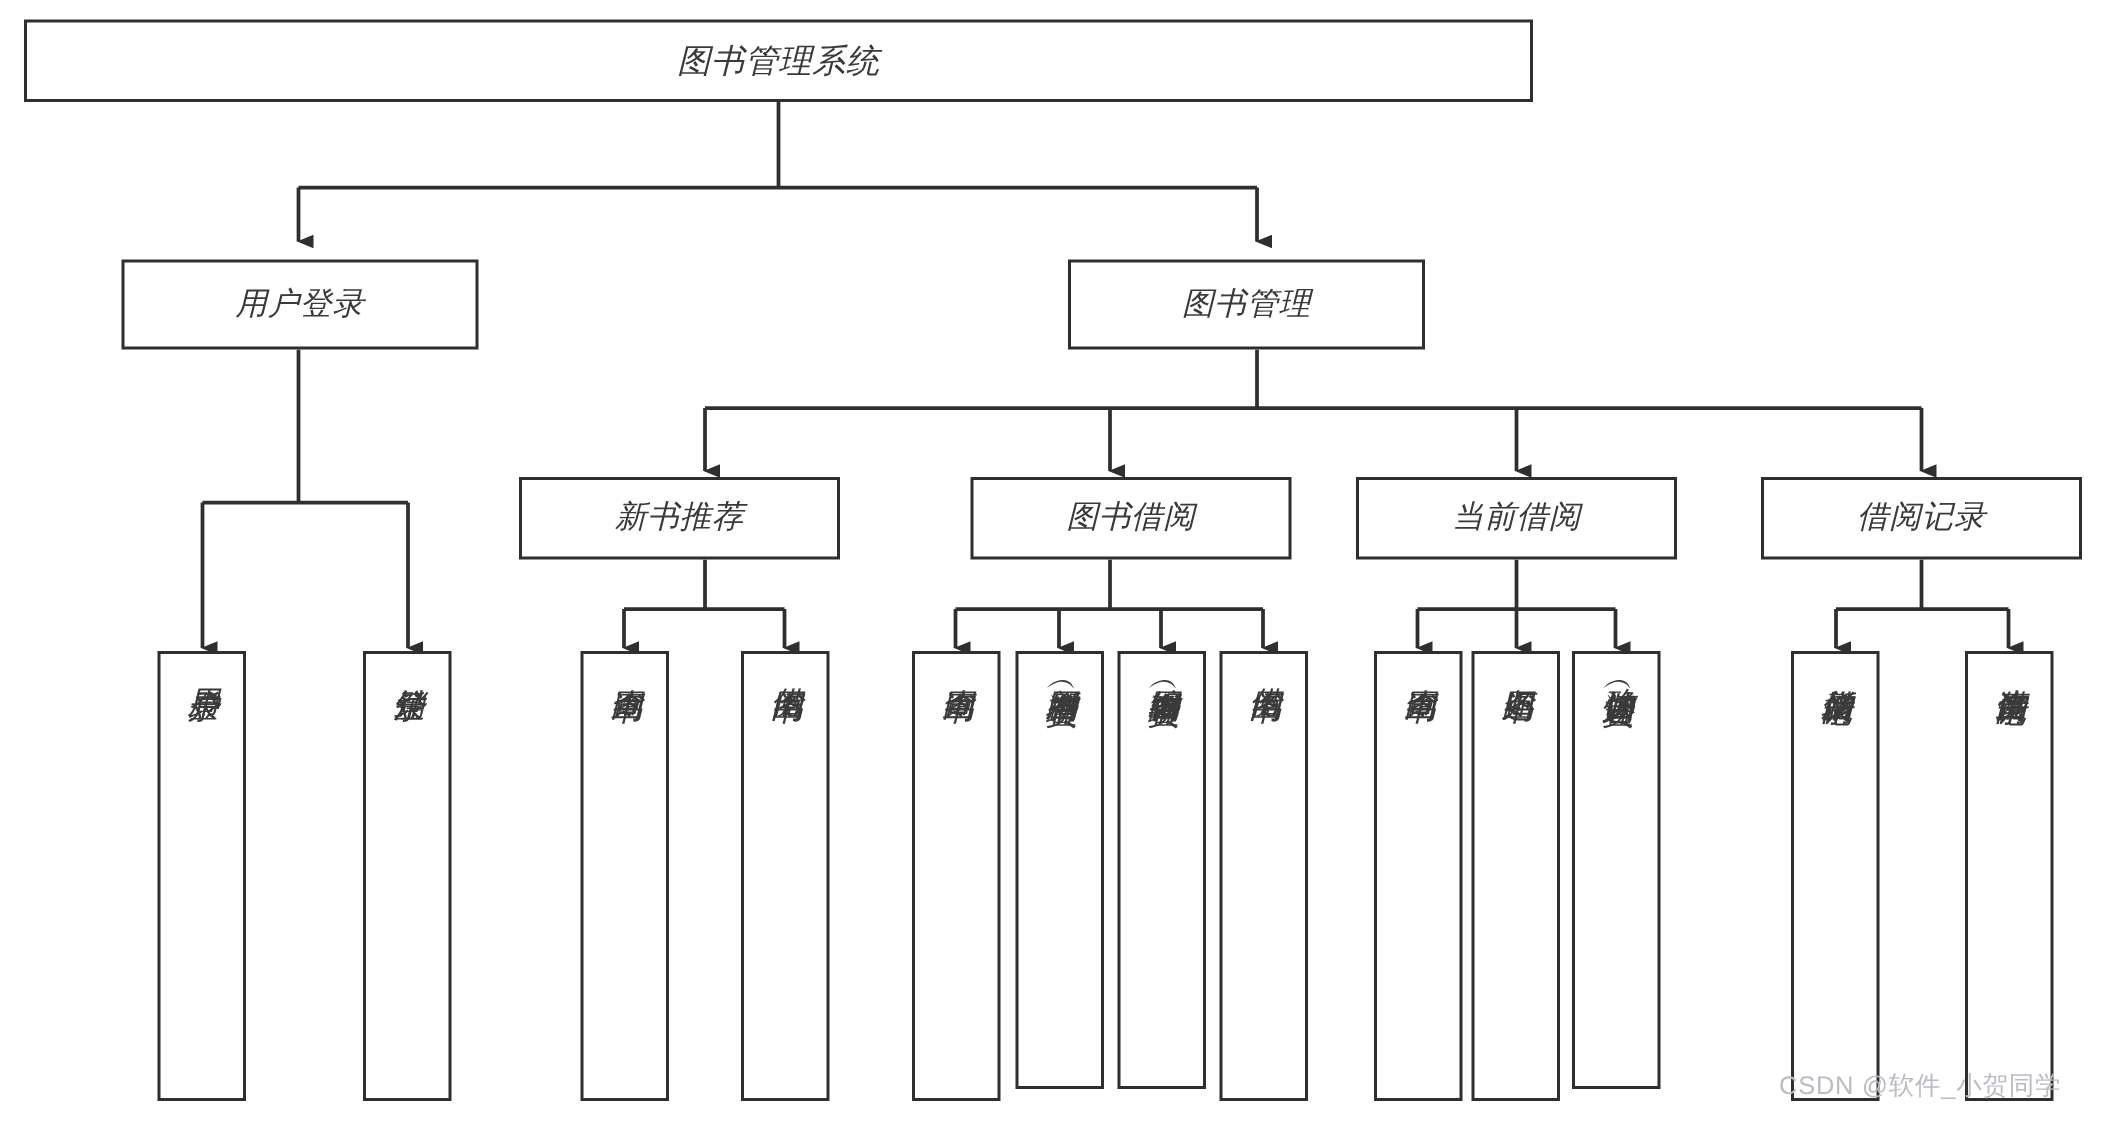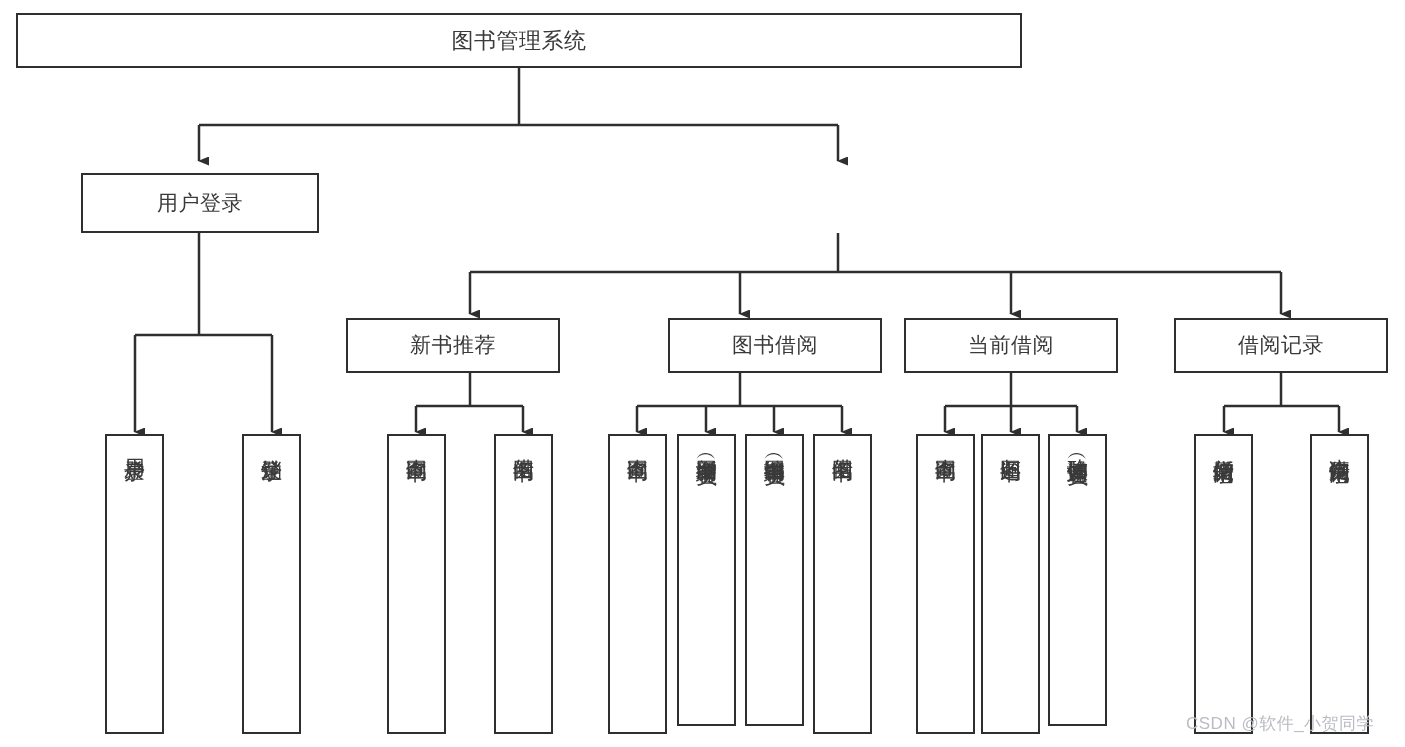--- a/index.html
+++ b/index.html
@@ -36,20 +36,21 @@
     justify-content: center;
     z-index: 2;
   }
   .node-label {
     color: #3a3a3a;
     font-size: 21px;
     line-height: 1.18;
     letter-spacing: 0.5px;
     text-align: center;
     white-space: nowrap;
+    font-style: italic;
   }
   
   .node.horizontal .node-label {
     writing-mode: horizontal-tb;
   }
   
   .node.vertical {
     align-items: flex-start;
     justify-content: center;
     padding-top: 6px;
@@ -130,25 +131,28 @@
     </g>
   </svg>
 
   <div class="node horizontal root" style="left:16px; top:13px; width:1006px; height:55px;">
     <span class="node-label">图书管理系统</span>
   </div>
 
   <div class="node horizontal" style="left:81px; top:173px; width:238px; height:60px;">
     <span class="node-label">用户登录</span>
   </div>
+  <div class="node horizontal" style="left:712px; top:173px; width:238px; height:60px;">
+    <span class="node-label">图书管理</span>
+  </div>
 
   <div class="node horizontal" style="left:346px; top:318px; width:214px; height:55px;">
     <span class="node-label">新书推荐</span>
   </div>
-  <div class="node horizontal" style="left:668px; top:318px; width:214px; height:55px;">
+  <div class="node horizontal" style="left:647px; top:318px; width:214px; height:55px;">
     <span class="node-label">图书借阅</span>
   </div>
   <div class="node horizontal" style="left:1174px; top:318px; width:214px; height:55px;">
     <span class="node-label">借阅记录</span>
   </div>
   <div class="node horizontal" style="left:904px; top:318px; width:214px; height:55px;">
     <span class="node-label">当前借阅</span>
   </div>
 
   <div class="node vertical" style="left:105px; top:434px; width:59px; height:300px;">

